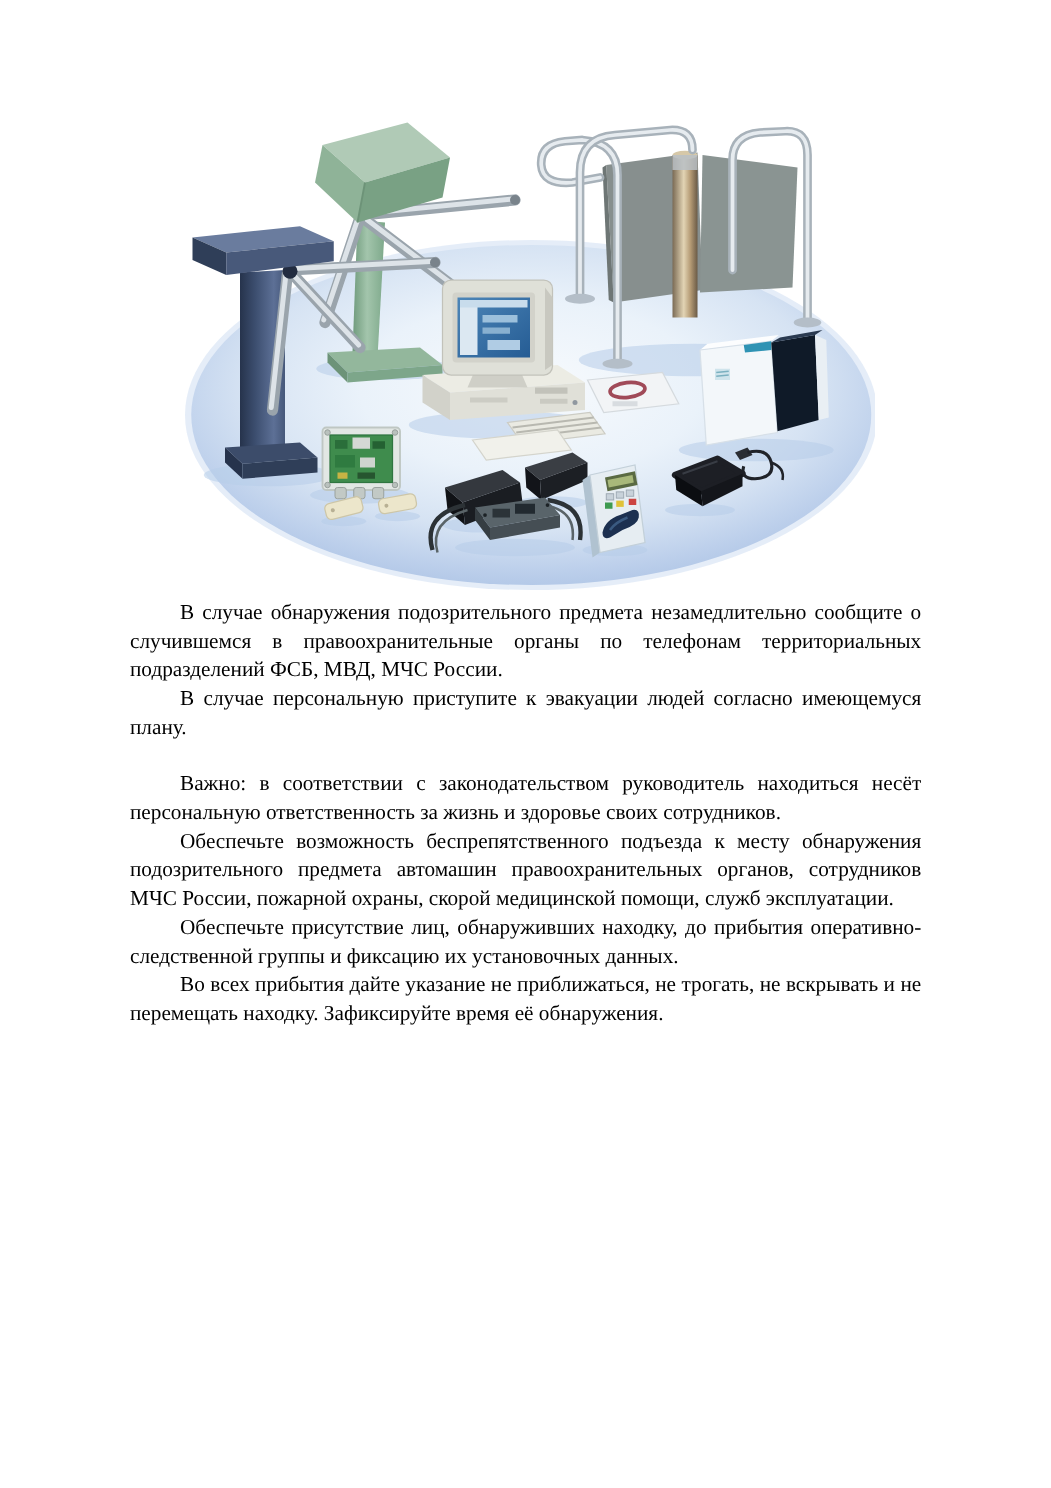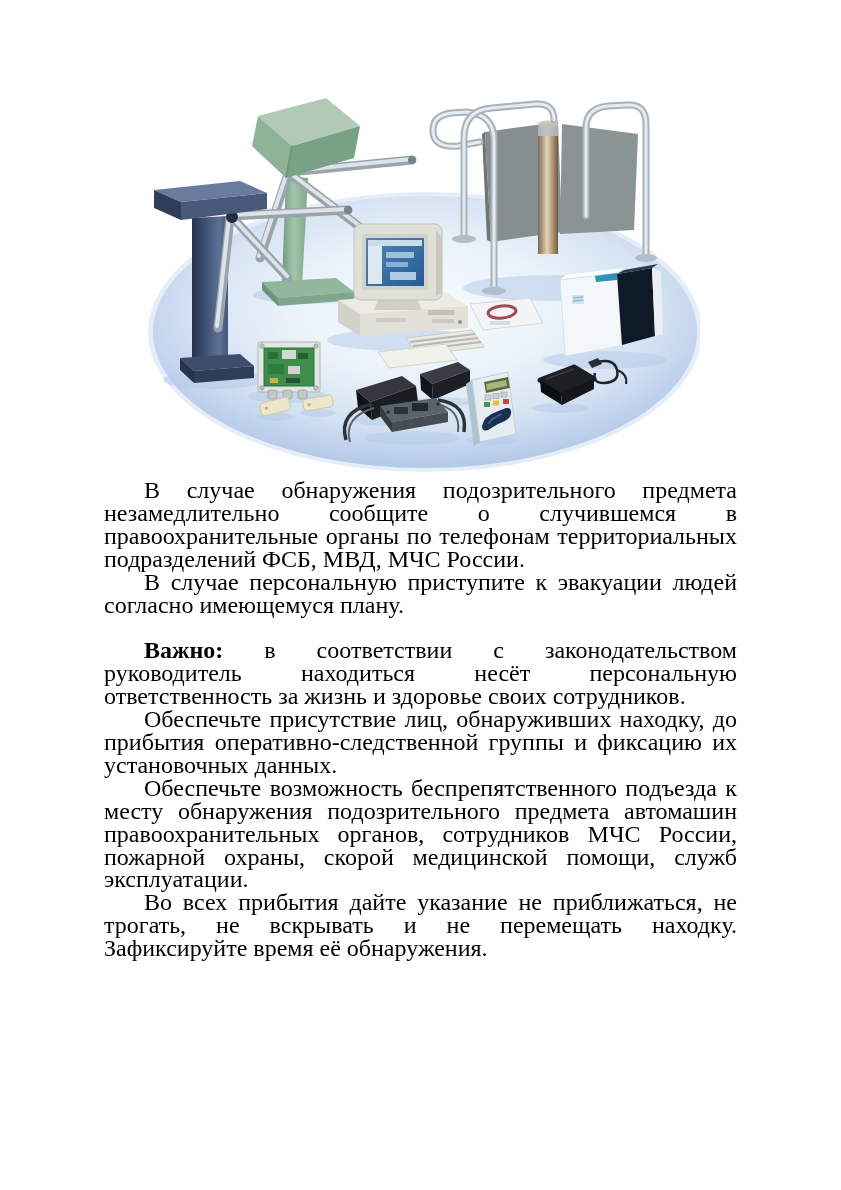--- a/index.html
+++ b/index.html
@@ -7,25 +7,25 @@
     position:relative; width:841px; height:1190px; background:#ffffff;
     overflow:hidden;
     font-family:"Liberation Serif","DejaVu Serif",serif;
   }
   .illustration {
     position:absolute; left:140px; top:90px; width:560px; height:385px;
   }
   .illustration svg { display:block; width:100%; height:100%; }
   .textblock {
     position:absolute; left:104px; top:479px; width:633px;
-    font-size:24px; line-height:22.9px; color:#000000;
+    font-size:17px; line-height:22.9px; color:#000000;
   }
   .para { margin:0; text-indent:40px; text-align:justify; }
   .para.blank { text-indent:0; }
-  .para b { font-weight:bold; }
+  .para b { font-weight:normal; }
 </style>
 </head>
 <body>
 
 <div class="page">
 
   <div class="illustration">
   <svg viewBox="0 0 560 385" xmlns="http://www.w3.org/2000/svg">
     <defs>
       <radialGradient id="gBase" cx="0.5" cy="0.42" r="0.60">
@@ -277,18 +277,18 @@
       <line x1="406" y1="289" x2="434" y2="279" stroke="#383c44" stroke-width="1.5"></line>
     </g>
   </svg>
   </div>
 
   <div class="textblock">
       <p class="para"><span>В случае обнаружения подозрительного предмета незамедлительно сообщите о случившемся в правоохранительные органы по телефонам территориальных подразделений ФСБ, МВД, МЧС России.</span></p>
       <p class="para"><span>В случае персональную приступите к эвакуации людей согласно имеющемуся плану.</span></p>
       <p class="para blank"><span>&nbsp;</span></p>
       <p class="para"><b>Важно:</b><span> в соответствии с законодательством руководитель находиться несёт персональную ответственность за жизнь и здоровье своих сотрудников.</span></p>
+      <p class="para"><span>Обеспечьте возможность беспрепятственного подъезда к месту обнаружения подозрительного предмета автомашин правоохранительных органов, сотрудников МЧС России, пожарной охраны, скорой медицинской помощи, служб эксплуатации.</span></p>
       <p class="para"><span>Обеспечьте присутствие лиц, обнаруживших находку, до прибытия оперативно-следственной группы и фиксацию их установочных данных.</span></p>
-      <p class="para"><span>Обеспечьте возможность беспрепятственного подъезда к месту обнаружения подозрительного предмета автомашин правоохранительных органов, сотрудников МЧС России, пожарной охраны, скорой медицинской помощи, служб эксплуатации.</span></p>
       <p class="para"><span>Во всех прибытия дайте указание не приближаться, не трогать, не вскрывать и не перемещать находку. Зафиксируйте время её обнаружения.</span></p>
     </div>
 
 </div>
 
 </body></html>

